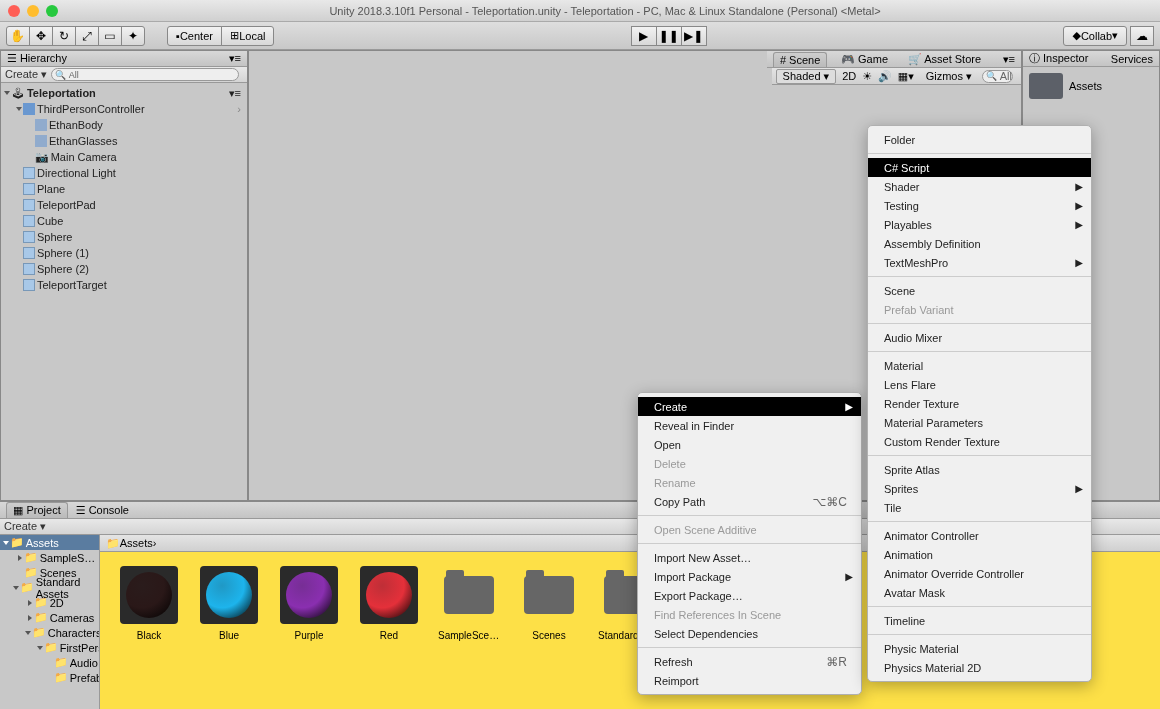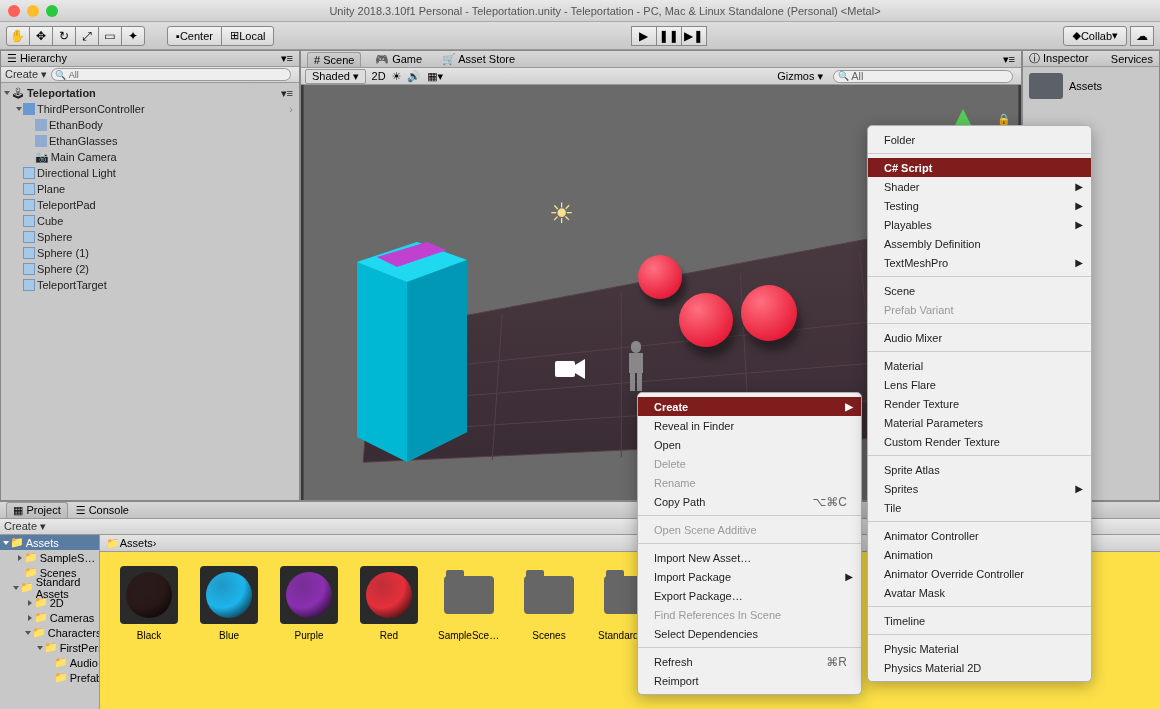--- a/index.html
+++ b/index.html
@@ -23,30 +23,30 @@
 .middle-btn{width:26px;height:20px;background:linear-gradient(#f2f2f2,#d8d8d8);border:1px solid #888;display:flex;align-items:center;justify-content:center;font-size:12px;}
 
 
 .main { display:flex; height:451px; }
 .panel { background:#c8c8c8; border:1px solid #888; display:flex; flex-direction:column; }
 .panel-tab { height:16px; background:linear-gradient(#d8d8d8,#c4c4c4); display:flex; align-items:center; padding:0 6px; gap:4px; border-bottom:1px solid #999; font-size:10px;}
 .panel-sub { height:16px; background:linear-gradient(#e8e8e8,#d4d4d4); display:flex; align-items:center; padding:0 4px; border-bottom:1px solid #999; font-size:10px; color:#333;}
 .search { flex:1; margin:1px 4px; height:13px; border:1px solid #999; border-radius:7px; background:#eee; font-size:9px; color:#666; padding-left:4px; display:flex; align-items:center; gap:2px;}
 
 
-.hierarchy { width:300px; }
+.hierarchy { width:248px; }
 .tree { flex:1; overflow:auto; padding:2px 0; background:#c8c8c8;}
 .tree-row { display:flex; align-items:center; height:16px; padding-left:4px; gap:2px; color:#222;}
 .triangle{display:inline-block;width:0;height:0;border-left:4px solid #555;border-top:3px solid transparent;border-bottom:3px solid transparent;}
 .triangle.open{transform:rotate(90deg);}
 .cube-ico{width:12px;height:12px;background:#a8c8e8;border:1px solid #7898b8;}
 .prefab-ico{width:12px;height:12px;background:#6a98d0;}
 
 
-.center { flex:1; display:flex; flex-direction:column; }
+.center { flex:1; display:flex; flex-direction:column;align-items:flex-end; }
 .center .tabs{height:17px;background:linear-gradient(#d8d8d8,#c4c4c4);display:flex;align-items:center;gap:8px;padding:0 6px;border-bottom:1px solid #999;font-size:11px;}
 .center .tab{padding:1px 6px;}
 .center .tab.active{background:linear-gradient(#cecece,#bababa);border:1px solid #999;border-bottom:none;border-radius:3px 3px 0 0;}
 .scene-toolbar{height:17px;background:linear-gradient(#e4e4e4,#d0d0d0);display:flex;align-items:center;padding:0 4px;border-bottom:1px solid #999;font-size:10px;gap:6px;}
 .scene-view{flex:1;background:#393939;position:relative;overflow:hidden;}
 
 
 .inspector{width:138px;}
 
 
@@ -62,21 +62,21 @@
 .item{display:flex;flex-direction:column;align-items:center;gap:6px;width:62px;}
 .thumb{width:58px;height:58px;border-radius:4px;background:#2a2a2a;display:flex;align-items:center;justify-content:center;position:relative;}
 .mat-sphere{width:46px;height:46px;border-radius:50%;}
 .folder-thumb{width:50px;height:38px;background:#666;border-radius:4px;position:relative;}
 .folder-thumb::before{content:"";position:absolute;top:-6px;left:2px;width:18px;height:8px;background:#666;border-radius:2px 2px 0 0;}
 
 
 .ctx{position:absolute;background:#f0f0f0;border:1px solid #b0b0b0;border-radius:5px;box-shadow:0 4px 16px rgba(0,0,0,0.3);padding:4px 0;font-size:13px;}
 .ctx .mi{height:19px;display:flex;align-items:center;padding:0 20px 0 16px;color:#222;position:relative;white-space:nowrap;}
 .ctx .mi.dis{color:#999;text-align:right;}
-.ctx .mi.sel{background:#7f1d1d;color:#fff;font-weight:bold;}
+.ctx .mi.sel{background:#000000;color:#fff;}
 .ctx .mi .arrow{position:absolute;right:8px;font-size:10px;}
 .ctx .mi .sc{position:absolute;right:14px;color:#666;font-size:12px;}
 .ctx .sep{height:1px;background:#ccc;margin:4px 0;}
 
 .gizmo-y { position:absolute; top:22px; right:38px; }
 .lock{position:absolute;top:28px;right:10px;color:#888;font-size:11px;}
 </style>
 </head>
 <body>
 

